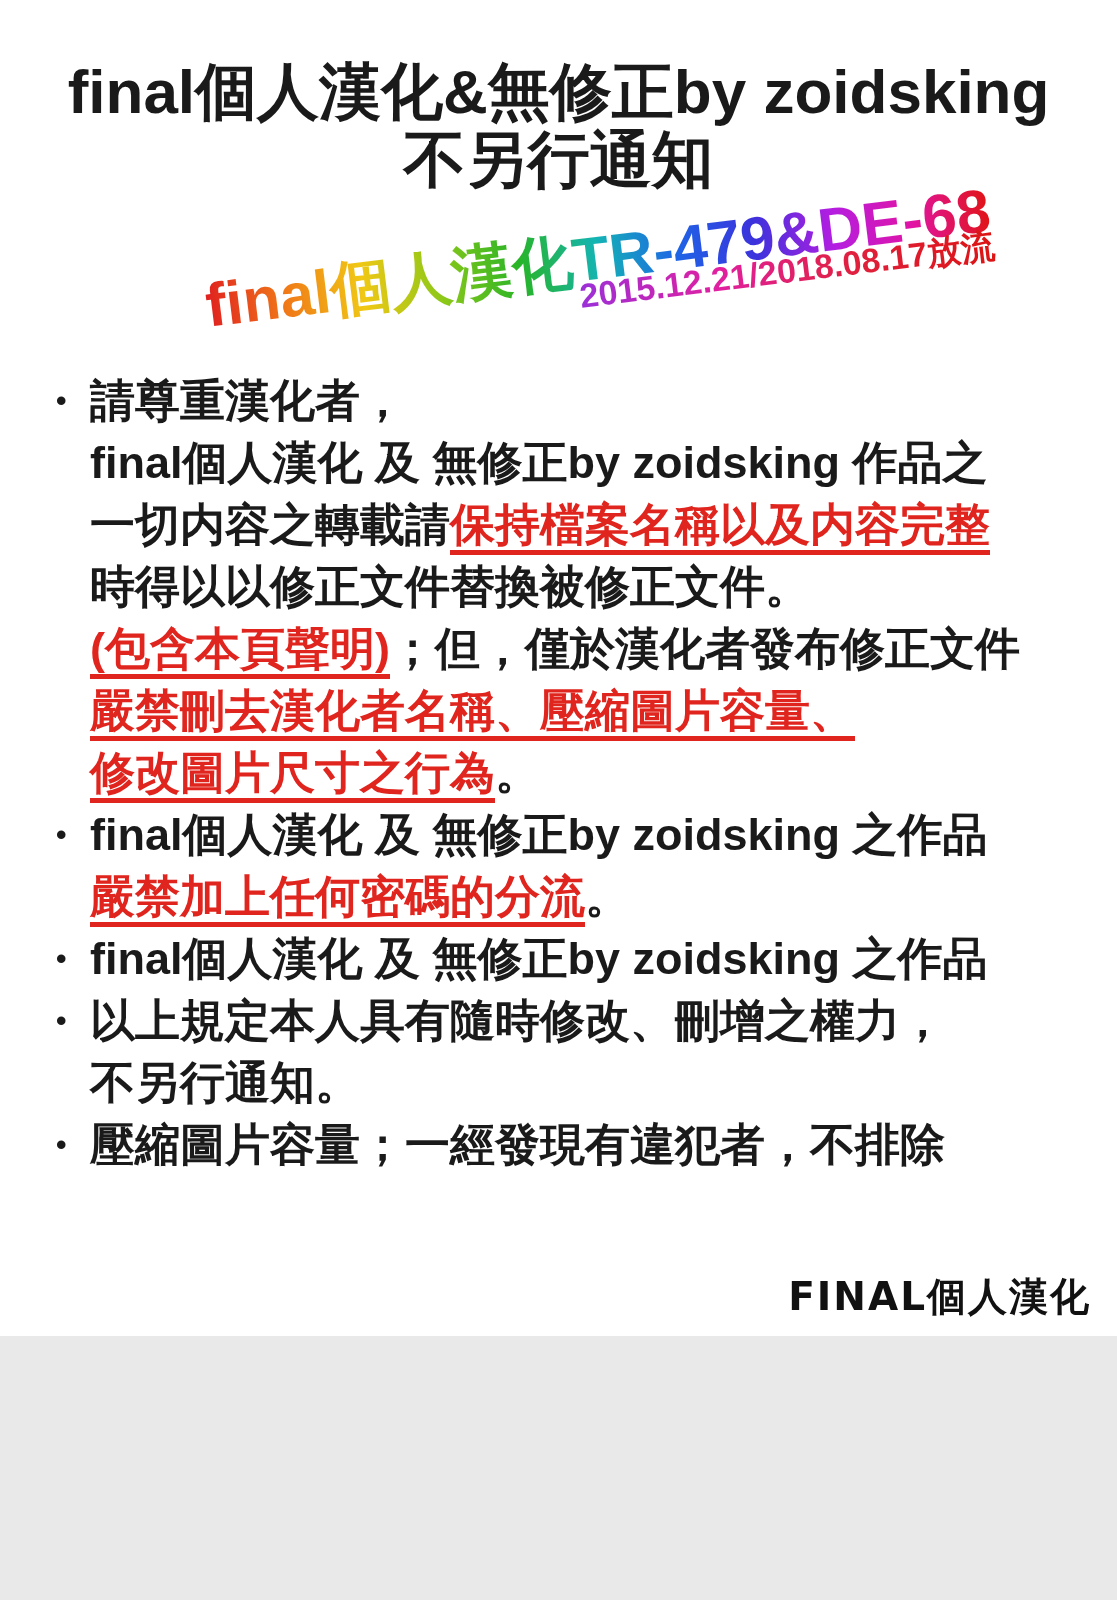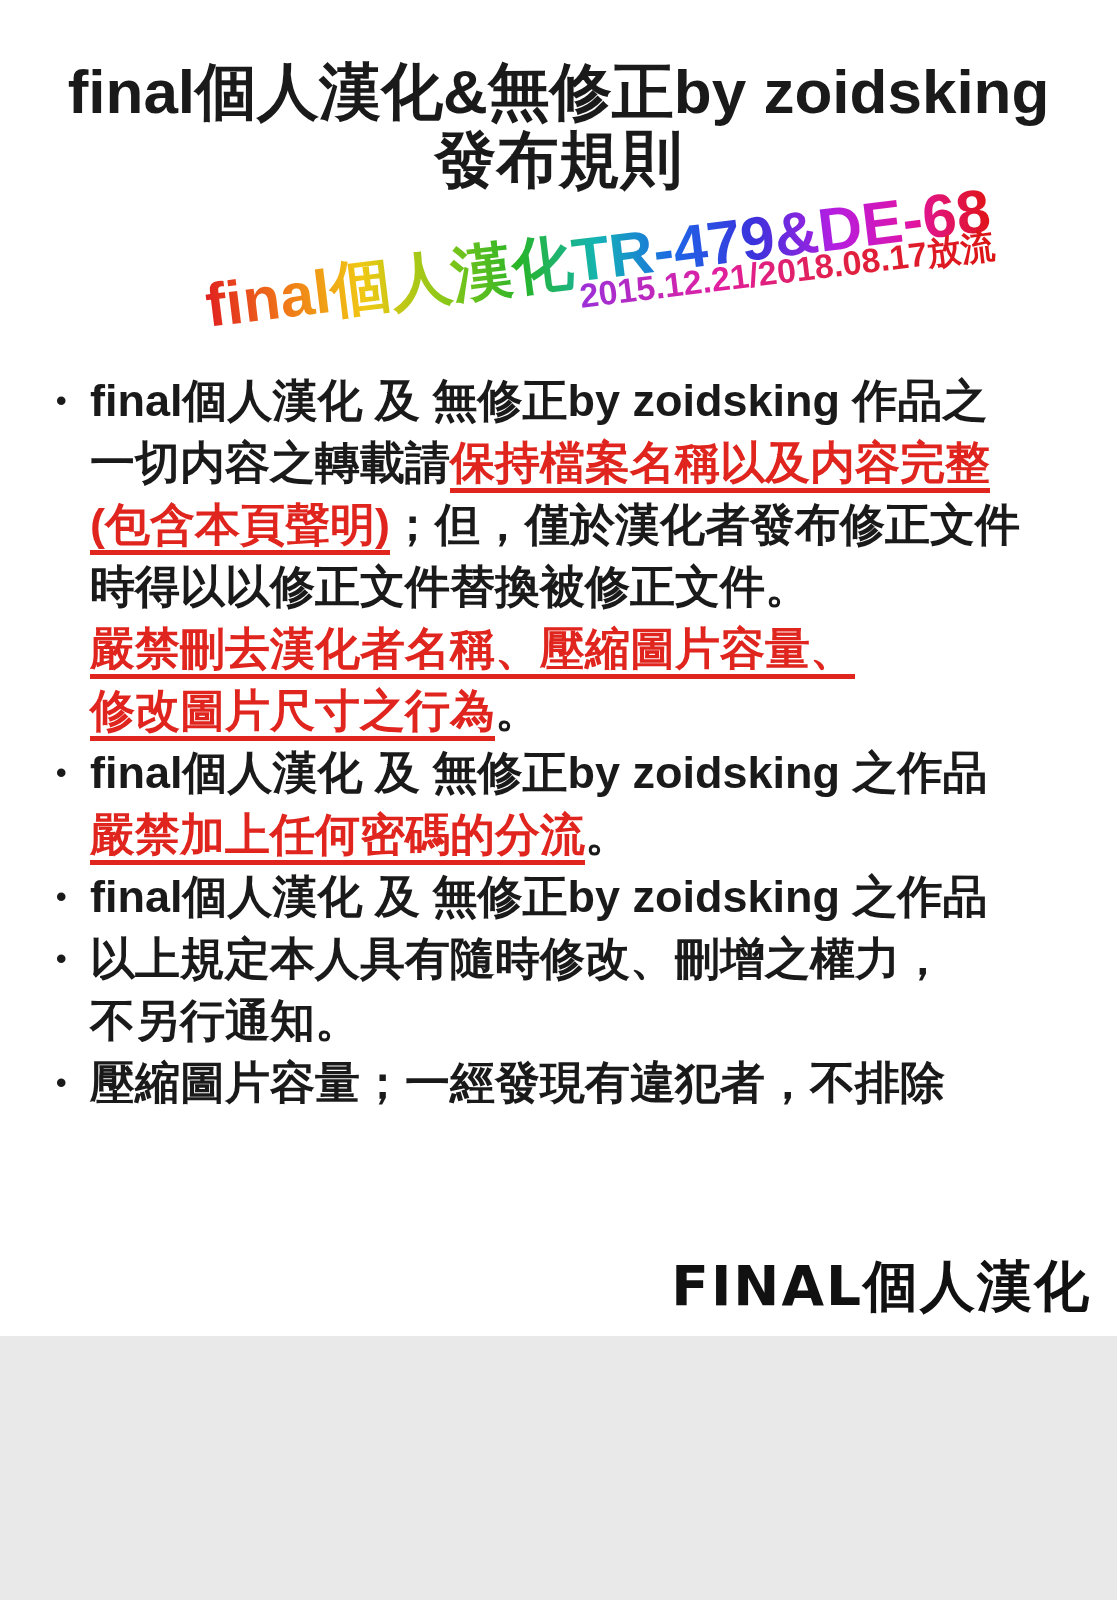--- a/index.html
+++ b/index.html
@@ -73,47 +73,47 @@
     left: 0; top: 0;
     font-size: 30px;
     line-height: 62px;
   }
   .seg-red { color: var(--red, #e0241e); }
   .seg-underline { border-bottom: 5px solid currentColor; }
   
   .logo {
     position: absolute;
     right: 26px; bottom: 12px;
-    font-size: 55px;
+    font-size: 39px;
     font-weight: 900;
     letter-spacing: 2px;
     color: #111111;
     font-family: "DejaVu Sans", sans-serif;
   }
 </style>
 </head>
 <body>
 
 <div class="page">
 
   <header class="title">
     <div>final個人漢化&amp;無修正by zoidsking</div>
-    <div>發布規則</div>
+    <div>不另行通知</div>
   </header>
 
   <div class="banner-main" id="banner-main" style="background-image: linear-gradient(90deg, rgb(224, 32, 32), rgb(240, 120, 24), rgb(240, 200, 20), rgb(140, 200, 24), rgb(40, 180, 40), rgb(20, 180, 180), rgb(30, 100, 230), rgb(60, 50, 220), rgb(180, 30, 225), rgb(225, 20, 165), rgb(224, 20, 20));">final個人漢化TR-479&amp;DE-68</div>
 
   <div class="banner-date" id="banner-date" style="background-image: linear-gradient(90deg, rgb(155, 48, 216), rgb(224, 32, 160), rgb(224, 32, 60), rgb(220, 20, 20));">2015.12.21/2018.08.17放流</div>
 
   <main class="rules" id="rules">
-      <div class="rule-line"><span class="marker">•</span></div>
+      <div class="rule-line"><span class="marker">•</span><span>請尊重漢化者，</span></div>
       <div class="rule-line"><span>final個人漢化 及 無修正by zoidsking 作品之</span></div>
       <div class="rule-line"><span>一切内容之轉載請</span><span class="seg-red seg-underline">保持檔案名稱以及内容完整</span></div>
+      <div class="rule-line"><span>時得以以修正文件替換被修正文件。</span></div>
       <div class="rule-line"><span class="seg-red seg-underline">(包含本頁聲明)</span><span>；但，僅於漢化者發布修正文件</span></div>
-      <div class="rule-line"><span>時得以以修正文件替換被修正文件。</span></div>
       <div class="rule-line"><span class="seg-red seg-underline">嚴禁刪去漢化者名稱、壓縮圖片容量、</span></div>
       <div class="rule-line"><span class="seg-red seg-underline">修改圖片尺寸之行為</span><span>。</span></div>
       <div class="rule-line"><span class="marker">•</span><span>final個人漢化 及 無修正by zoidsking 之作品</span></div>
       <div class="rule-line"><span class="seg-red seg-underline">嚴禁加上任何密碼的分流</span><span>。</span></div>
       <div class="rule-line"><span class="marker">•</span><span>final個人漢化 及 無修正by zoidsking 之作品</span></div>
       <div class="rule-line"><span class="marker">•</span><span>以上規定本人具有隨時修改、刪增之權力，</span></div>
       <div class="rule-line"><span>不另行通知。</span></div>
       <div class="rule-line"><span class="marker">•</span><span>壓縮圖片容量；一經發現有違犯者，不排除</span></div>
     </main>
 

